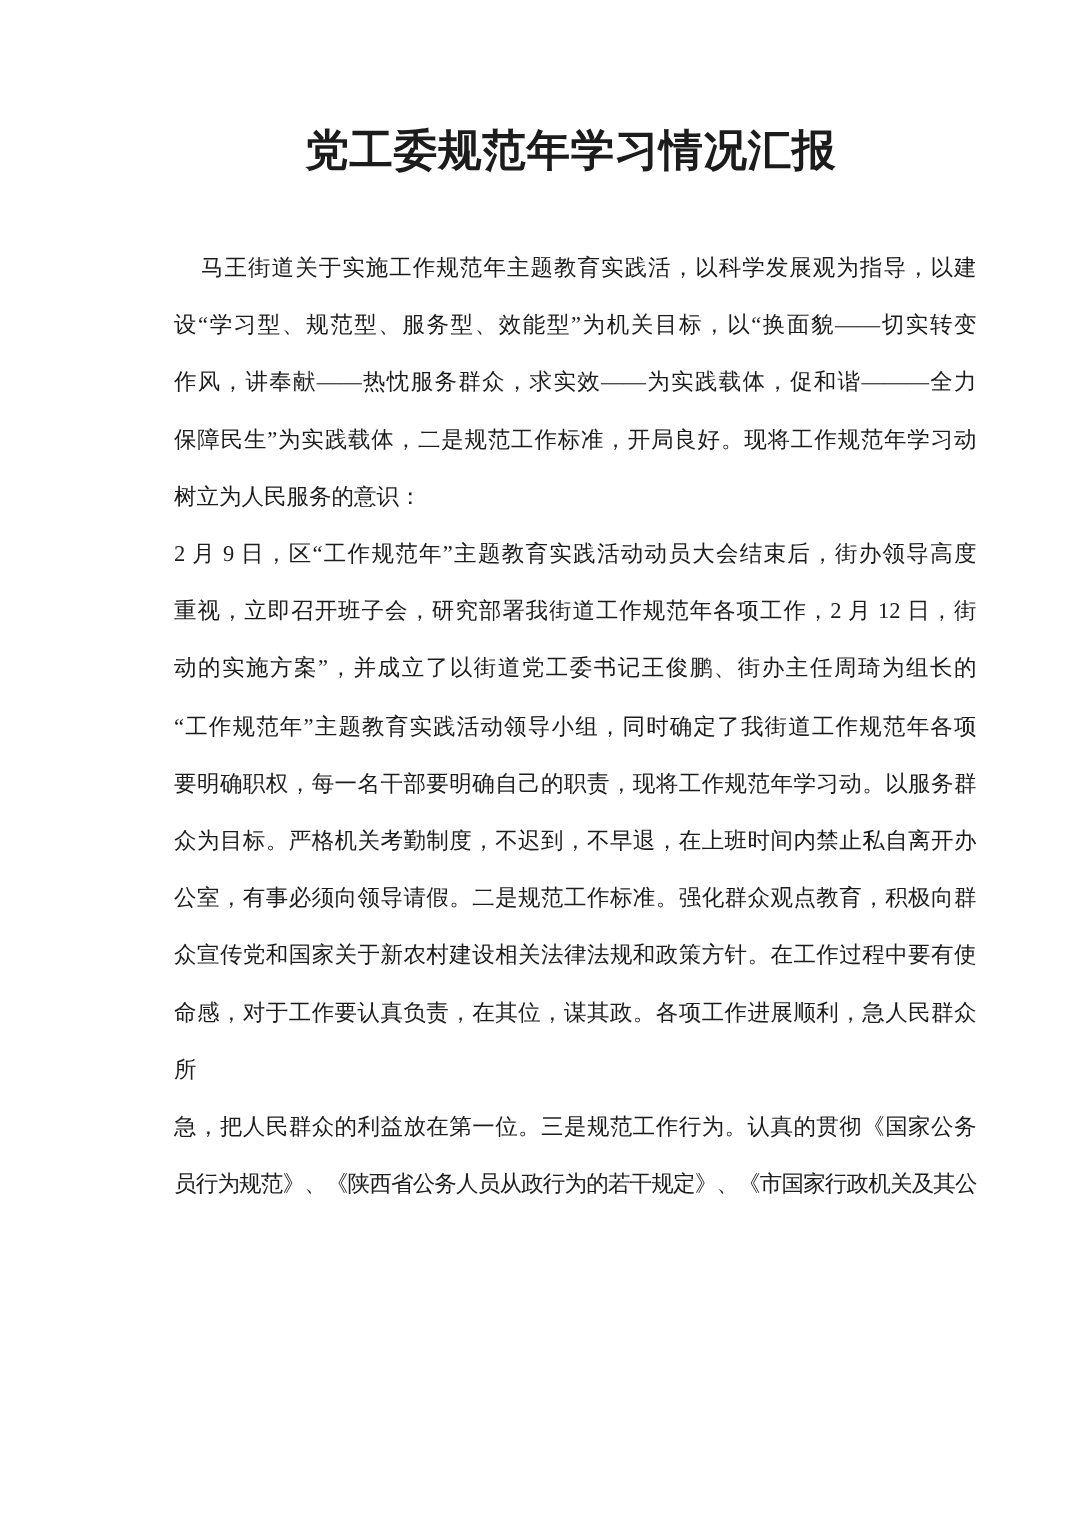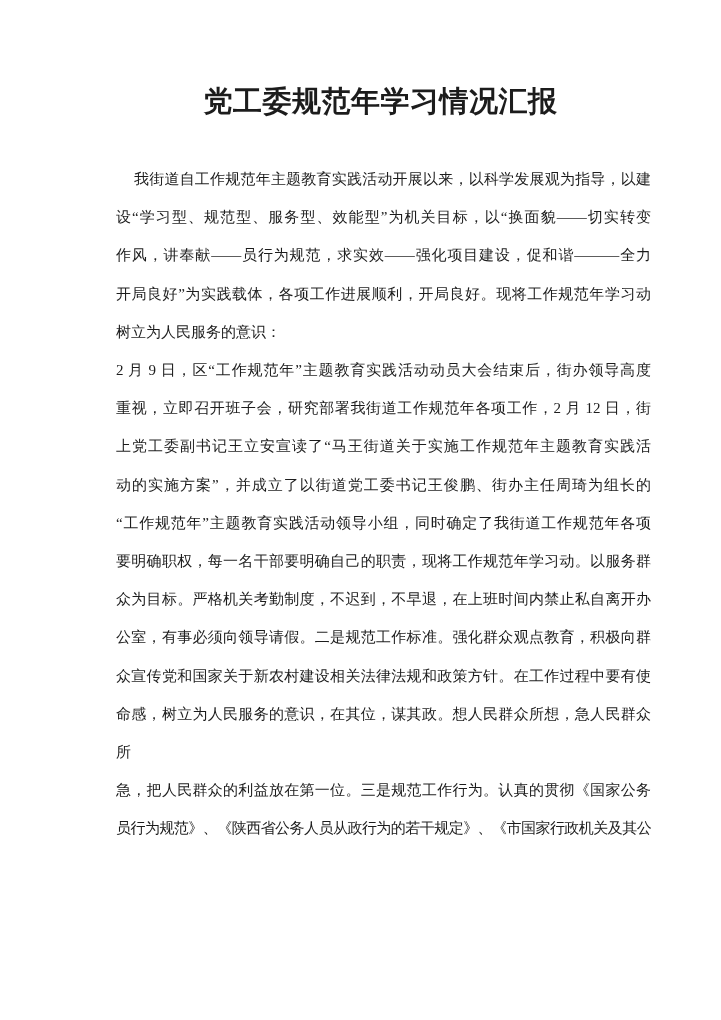--- a/index.html
+++ b/index.html
@@ -47,31 +47,30 @@
   .content .line:last-child {
     letter-spacing: -0.7px;
   }
 </style>
 </head>
 <body>
 
 <div class="page">
   <h1 class="doc-title">党工委规范年学习情况汇报</h1>
   <div class="content">
-      <div class="line justify indent">我街道自工作规范年主题教育实践活动开展以来，以科学发展观为指导，以建</div>
+      <div class="line justify indent">马王街道关于实施工作规范年主题教育实践活，以科学发展观为指导，以建</div>
       <div class="line justify">设“学习型、规范型、服务型、效能型”为机关目标，以“换面貌——切实转变</div>
-      <div class="line justify">作风，讲奉献——员行为规范，求实效——强化项目建设，促和谐———全力</div>
-      <div class="line justify">开局良好”为实践载体，各项工作进展顺利，开局良好。现将工作规范年学习动</div>
+      <div class="line justify">作风，讲奉献——热忱服务群众，求实效——为实践载体，促和谐———全力</div>
+      <div class="line justify">保障民生”为实践载体，二是规范工作标准，开局良好。现将工作规范年学习动</div>
       <div class="line">树立为人民服务的意识：</div>
       <div class="line justify">2 月 9 日，区“工作规范年”主题教育实践活动动员大会结束后，街办领导高度</div>
       <div class="line justify">重视，立即召开班子会，研究部署我街道工作规范年各项工作，2 月 12 日，街</div>
-      <div class="line justify">上党工委副书记王立安宣读了“马王街道关于实施工作规范年主题教育实践活</div>
       <div class="line justify">动的实施方案”，并成立了以街道党工委书记王俊鹏、街办主任周琦为组长的</div>
       <div class="line justify">“工作规范年”主题教育实践活动领导小组，同时确定了我街道工作规范年各项</div>
       <div class="line justify">要明确职权，每一名干部要明确自己的职责，现将工作规范年学习动。以服务群</div>
       <div class="line justify">众为目标。严格机关考勤制度，不迟到，不早退，在上班时间内禁止私自离开办</div>
       <div class="line justify">公室，有事必须向领导请假。二是规范工作标准。强化群众观点教育，积极向群</div>
       <div class="line justify">众宣传党和国家关于新农村建设相关法律法规和政策方针。在工作过程中要有使</div>
-      <div class="line justify">命感，树立为人民服务的意识，在其位，谋其政。想人民群众所想，急人民群众所</div>
+      <div class="line justify">命感，对于工作要认真负责，在其位，谋其政。各项工作进展顺利，急人民群众所</div>
       <div class="line justify">急，把人民群众的利益放在第一位。三是规范工作行为。认真的贯彻《国家公务</div>
       <div class="line justify">员行为规范》、《陕西省公务人员从政行为的若干规定》、《市国家行政机关及其公</div>
     </div>
 </div>
 
 </body></html>

